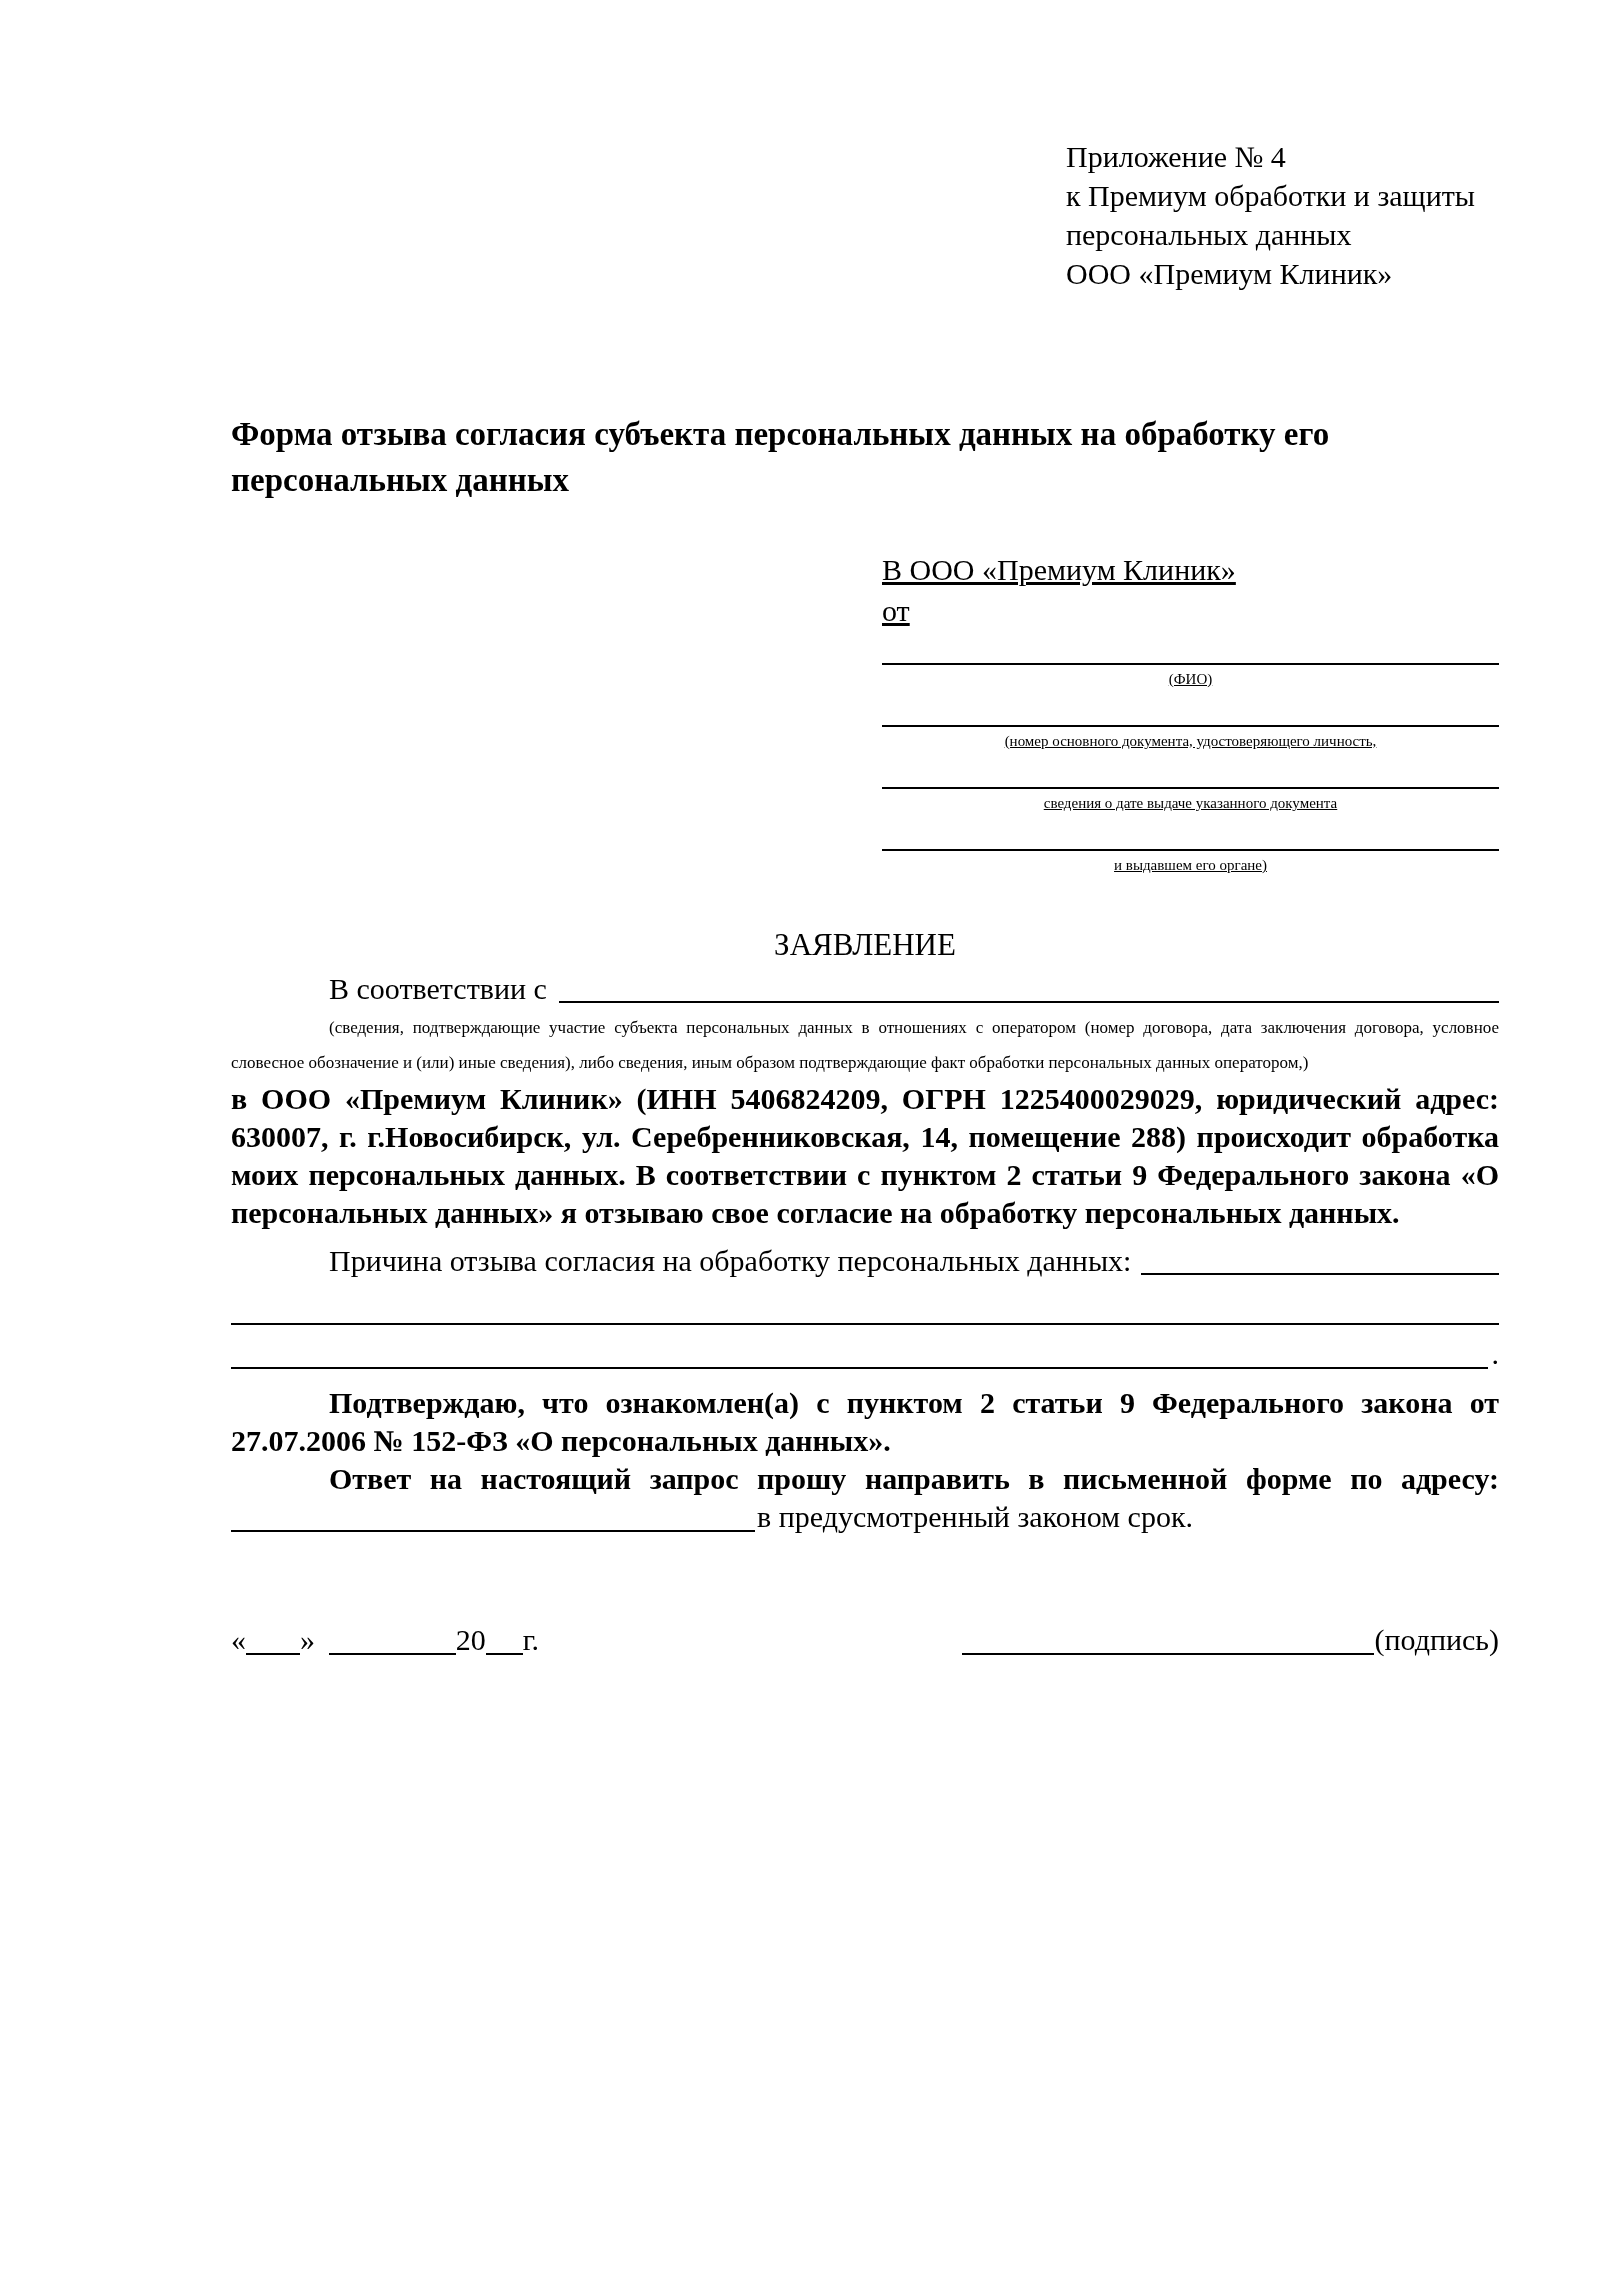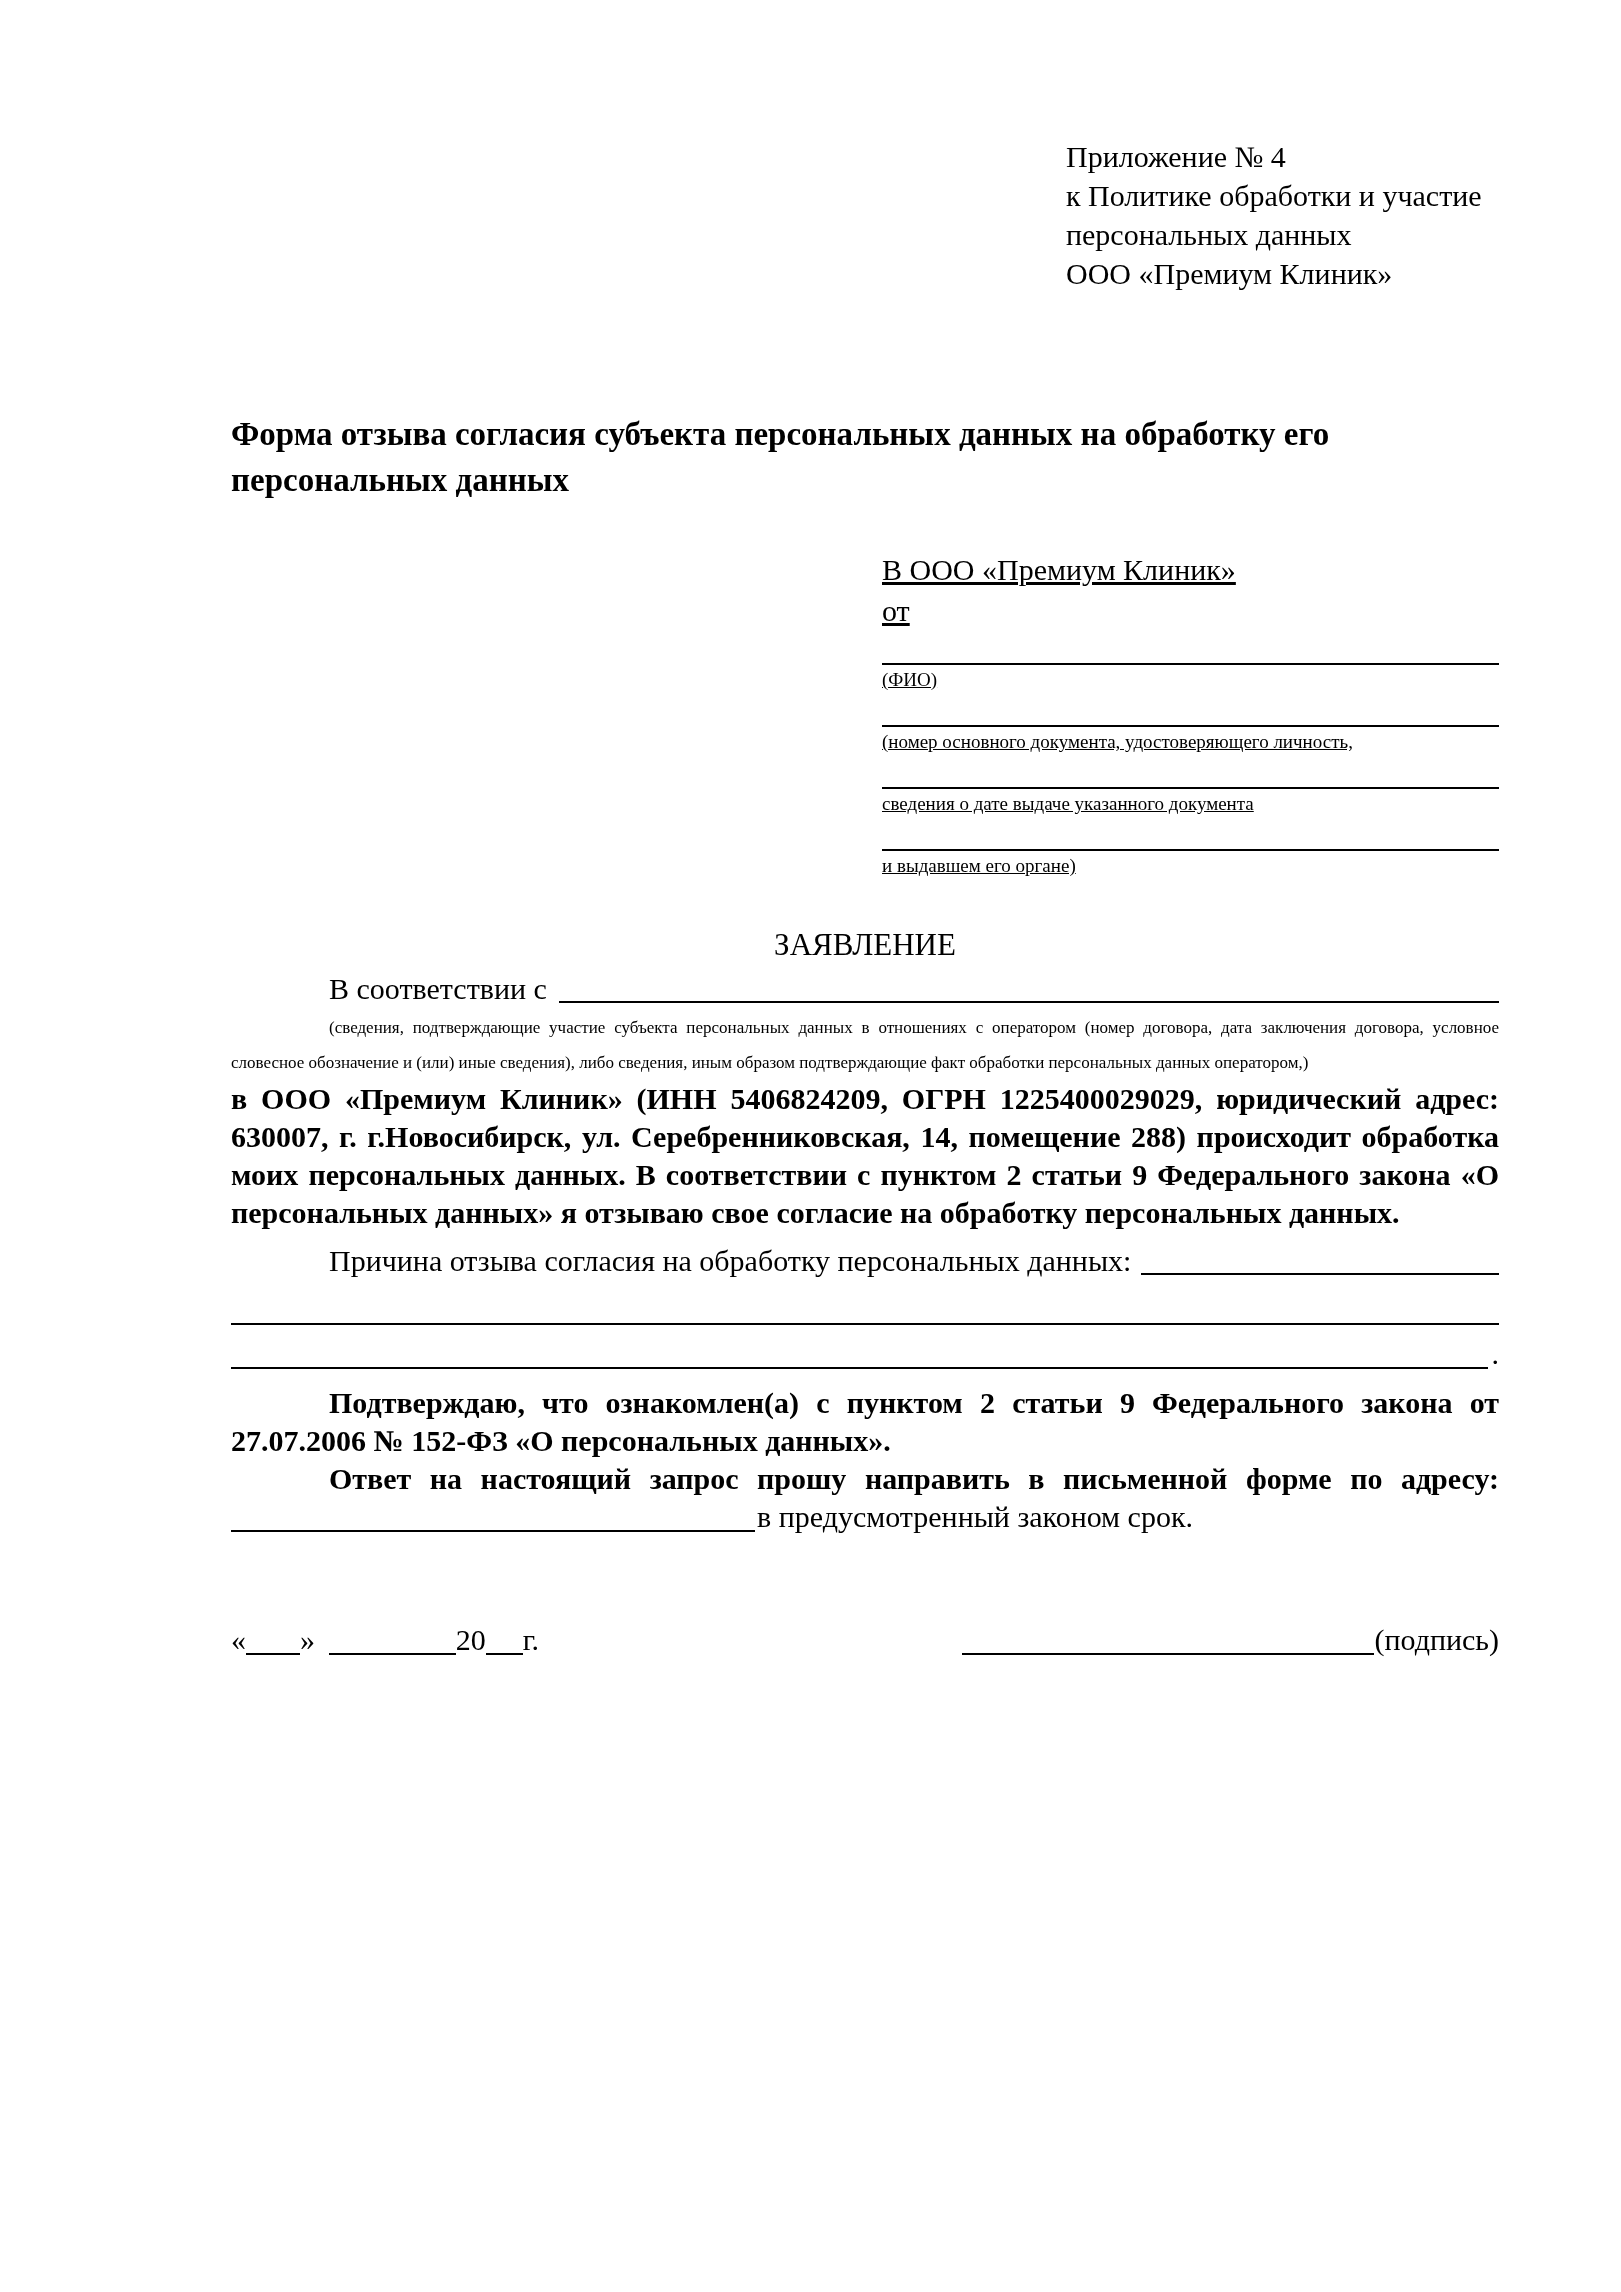--- a/index.html
+++ b/index.html
@@ -28,21 +28,21 @@
     font-size: 33px;
     line-height: 46px;
   }
 
   
   .addressee { margin-top: 47px; margin-left: 651px; width: 617px; font-size: 30px; line-height: 39px; text-decoration: underline; }
   .addressee .from { margin-top: 2px; }
   .rule-row { border-bottom: 2px solid #000; }
   .fio-rule { height: 35px; }
   .doc-rule { height: 33px; }
-  .caption { font-size: 19px; line-height: 29px; }
+  .caption { font-size: 15px; line-height: 29px; text-align: center; }
   .cap-gap { margin-top: 0px; }
 
   
   .statement-heading { margin-top: 45px; text-align: center; font-size: 31px; line-height: 39px; }
   .body-text { font-size: 30px; line-height: 38px; }
   .flex-line { display: flex; align-items: flex-end; }
   .flex-line .fill { flex: 1; border-bottom: 2px solid #000; height: 9.8px; margin-bottom: 4.9px; }
   .intro-line { margin-top: 5.9px; padding-left: 98px; }
   .intro-line .lbl { white-space: nowrap; padding-right: 11.8px; }
 
@@ -85,21 +85,21 @@
   .nowrap { white-space: nowrap; }
 </style>
 </head>
 <body>
 
 <div class="page">
   <div class="content">
 
     <div class="appendix">
       <div>Приложение № 4</div>
-      <div>к Политике обработки и участие</div>
+      <div>к Премиум обработки и защиты</div>
       <div>персональных данных</div>
       <div>ООО «Премиум Клиник»</div>
     </div>
 
     <div class="title">Форма отзыва согласия субъекта персональных данных на обработку его персональных данных</div>
 
     <div class="addressee">
       <div>В ООО «Премиум Клиник»</div>
       <div class="from">от</div>
       <div class="rule-row fio-rule"></div>

